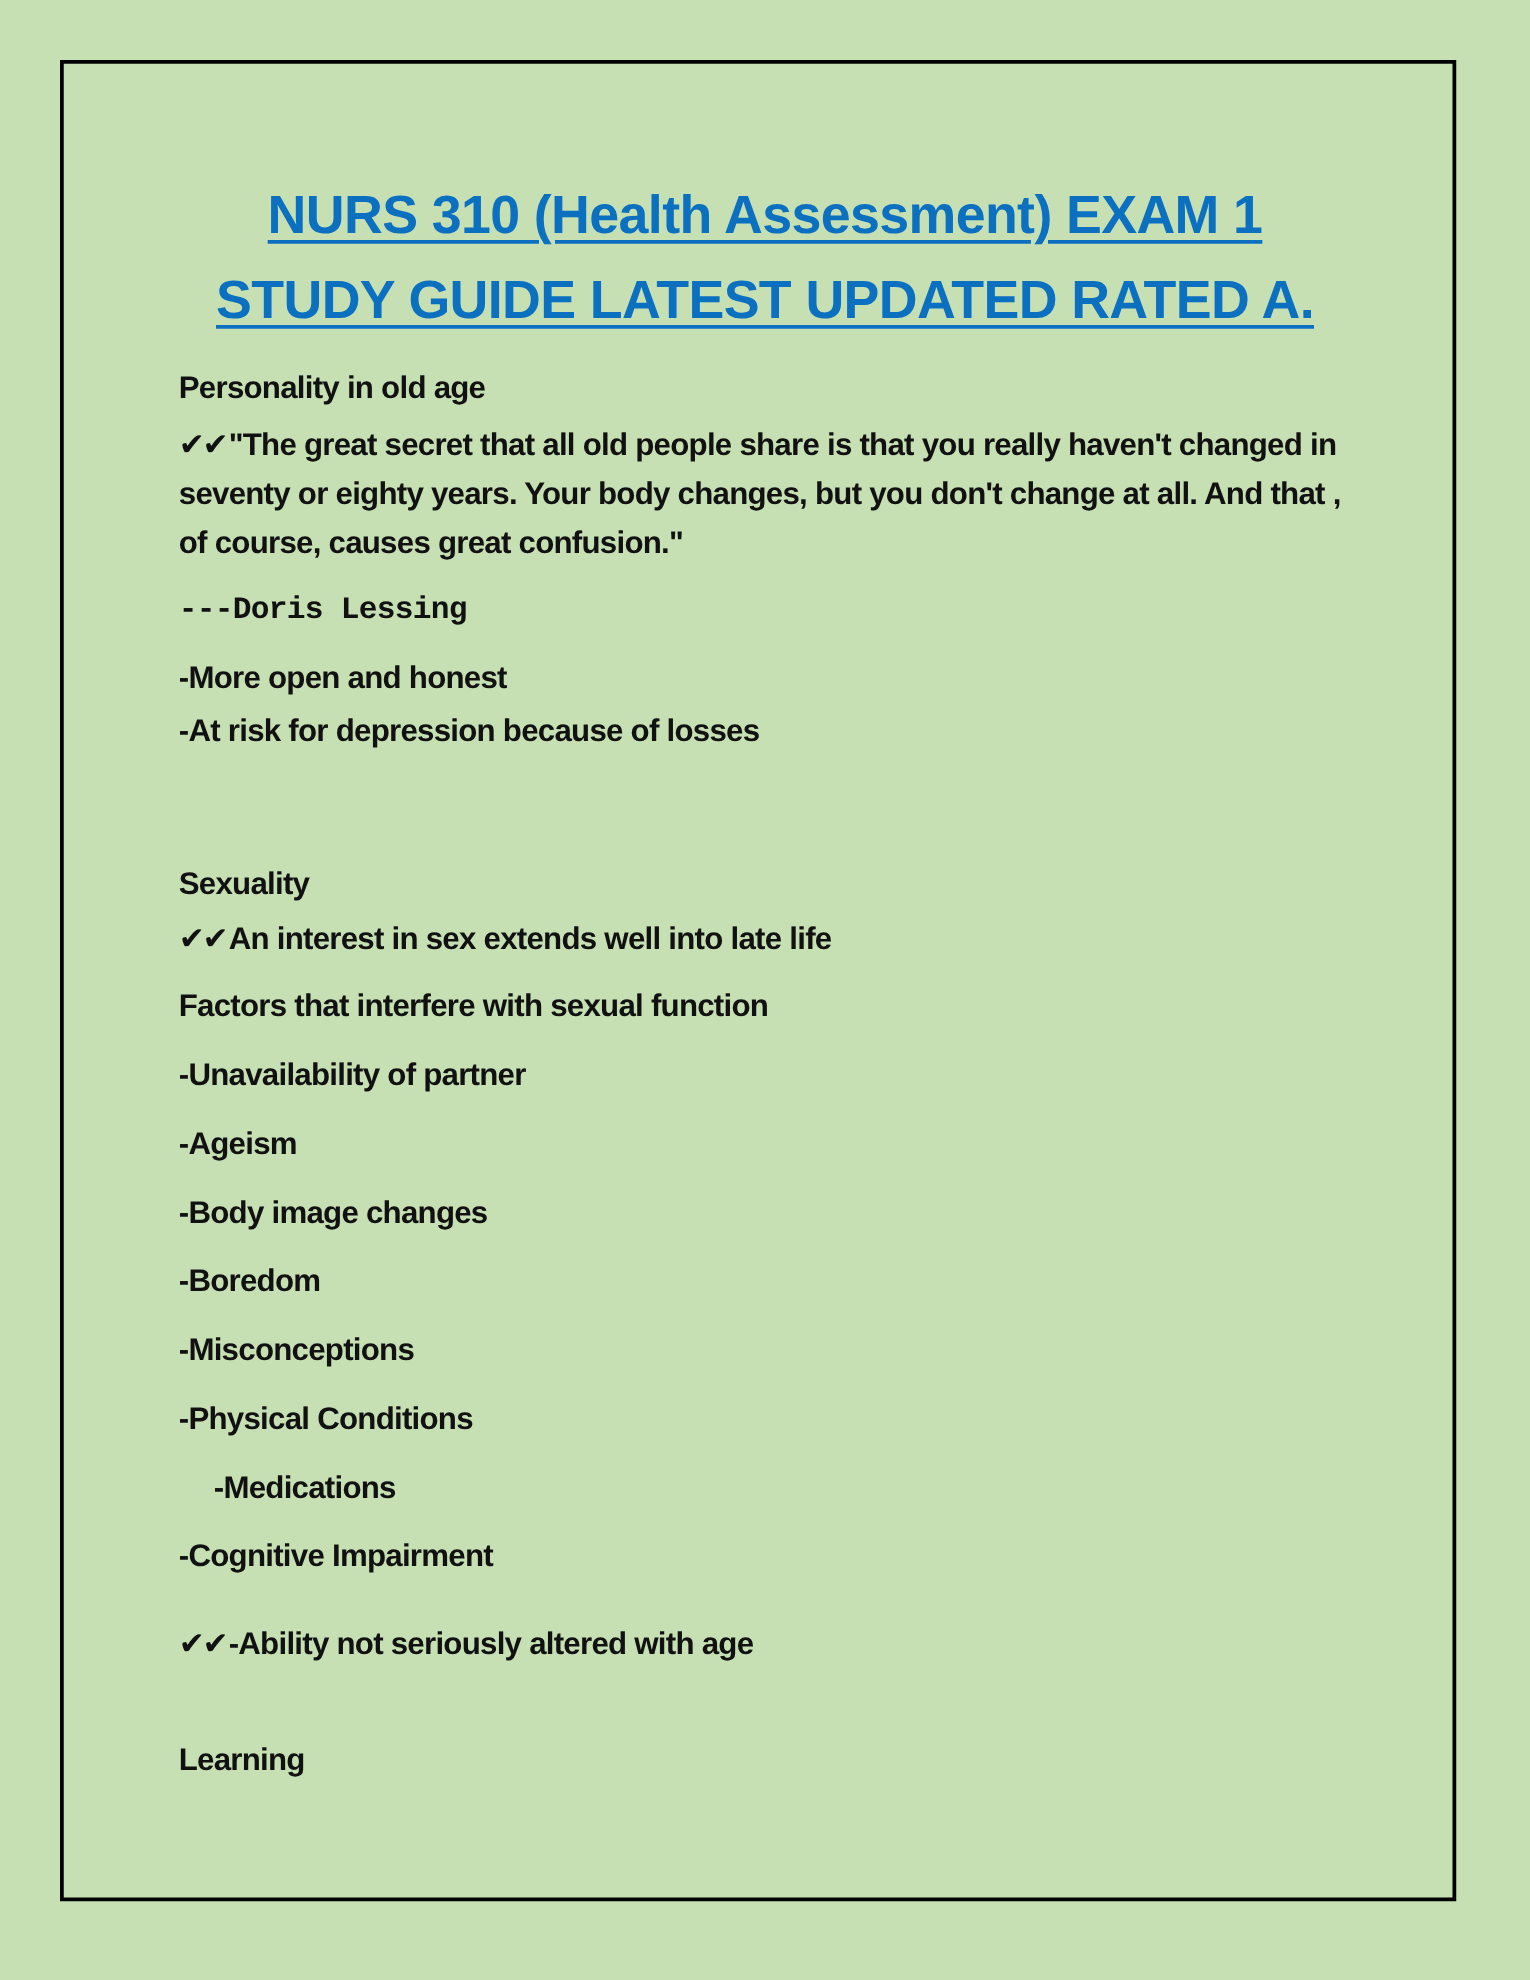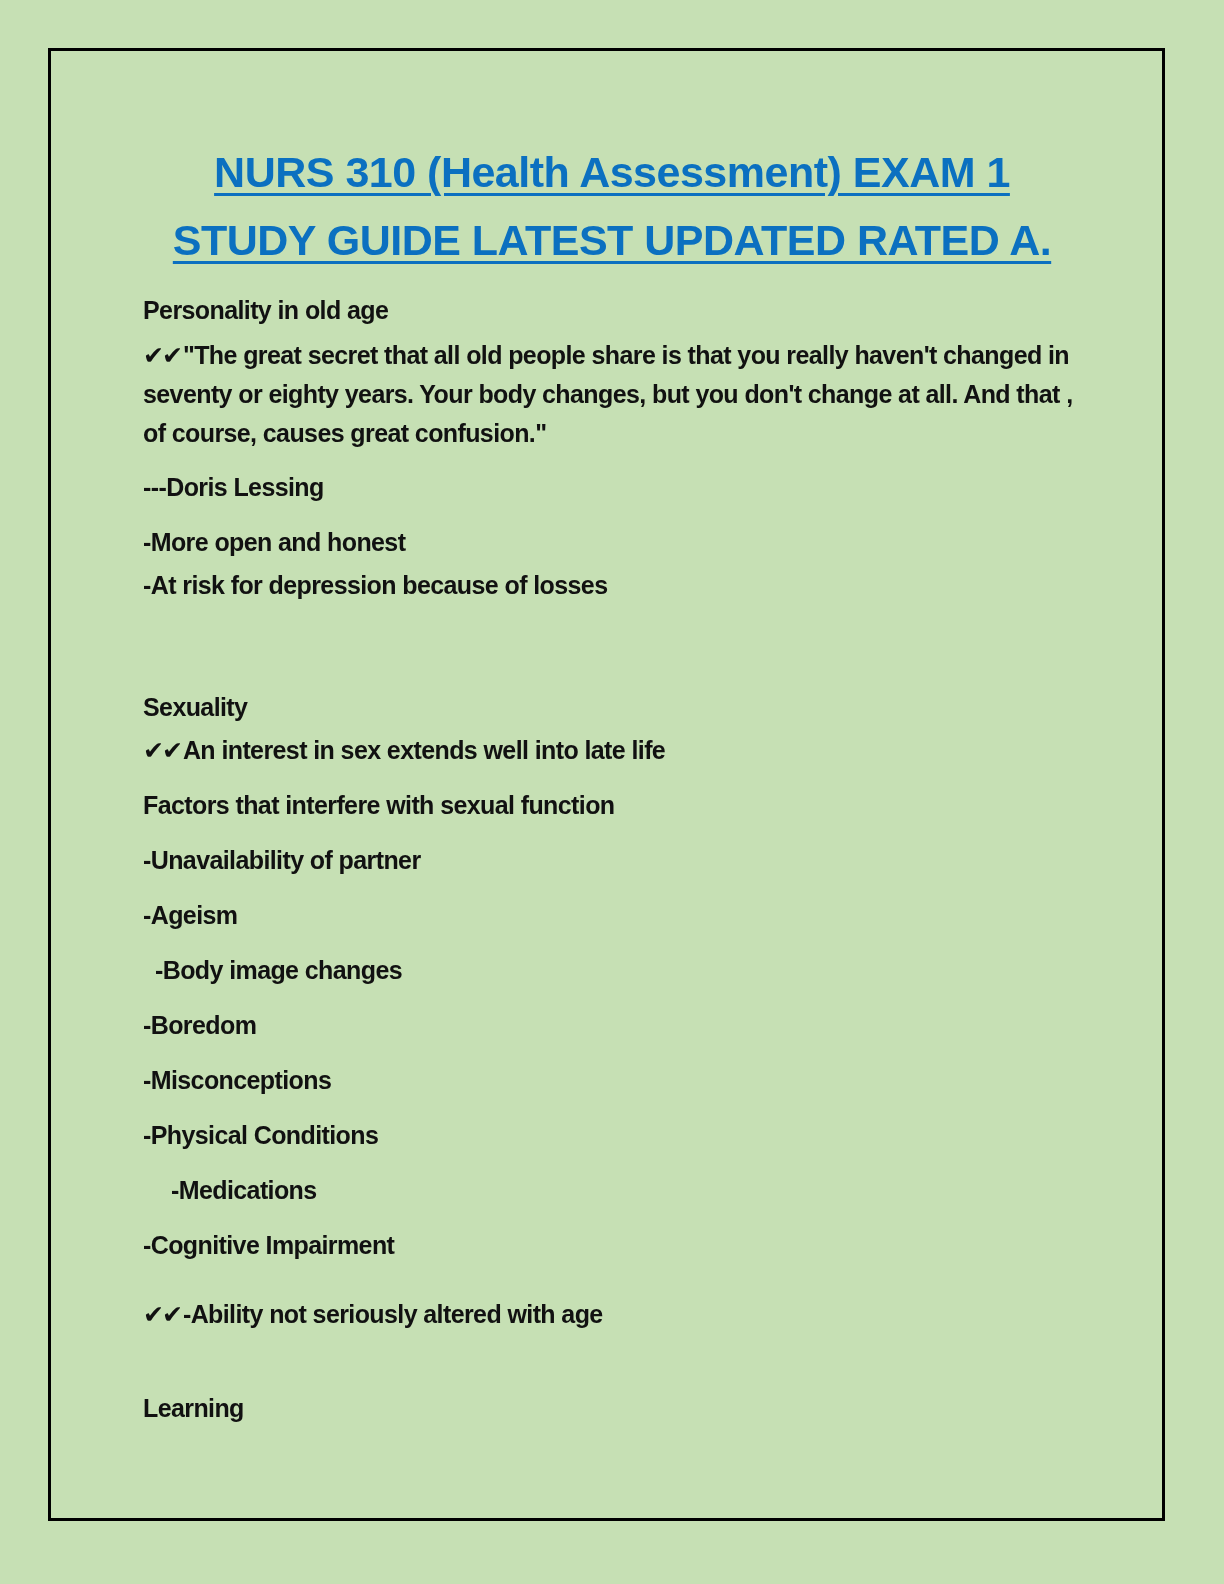--- a/index.html
+++ b/index.html
@@ -75,32 +75,32 @@
 
 <h1 class="title t1">NURS 310 (Health Assessment) EXAM 1</h1>
 <h1 class="title t2">STUDY GUIDE LATEST UPDATED RATED A.</h1>
 
 <div class="content">
 
   <div class="line" style="top:296px;">Personality in old age</div>
   <div class="para" style="top:336px;">
     <span class="check">✔✔</span><span>"The great secret that all old people share is that you really haven't changed in seventy or eighty years. Your body changes, but you don't change at all. And that , of course, causes great confusion."</span>
   </div>
-  <div class="line" style="top:473px;">---Doris Lessing</div>
+  <div class="line" style="top:473px;font-family:Liberation Mono, monospace;">---Doris Lessing</div>
   <div class="line" style="top:528px;">-More open and honest</div>
   <div class="line" style="top:571px;">-At risk for depression because of losses</div>
 
   <div class="line" style="top:693px;">Sexuality</div>
   <div class="line" style="top:736px;">
     <span class="check">✔✔</span><span>An interest in sex extends well into late life</span>
   </div>
   <div class="line" style="top:791px;">Factors that interfere with sexual function</div>
   <div class="line" style="top:846px;">-Unavailability of partner</div>
   <div class="line" style="top:901px;">-Ageism</div>
-  <div class="line" style="top:956px;margin-left:12px;">-Body image changes</div>
+  <div class="line" style="top:956px;">-Body image changes</div>
   <div class="line" style="top:1011px;">-Boredom</div>
   <div class="line" style="top:1066px;">-Misconceptions</div>
   <div class="line" style="top:1121px;">-Physical Conditions</div>
   <div class="line" style="top:1176px;margin-left:28px;">-Medications</div>
   <div class="line" style="top:1231px;">-Cognitive Impairment</div>
 
   <div class="line" style="top:1394px;">Learning</div>
   <div class="line" style="top:1300px;">
     <span class="check">✔✔</span><span>-Ability not seriously altered with age</span>
   </div>

